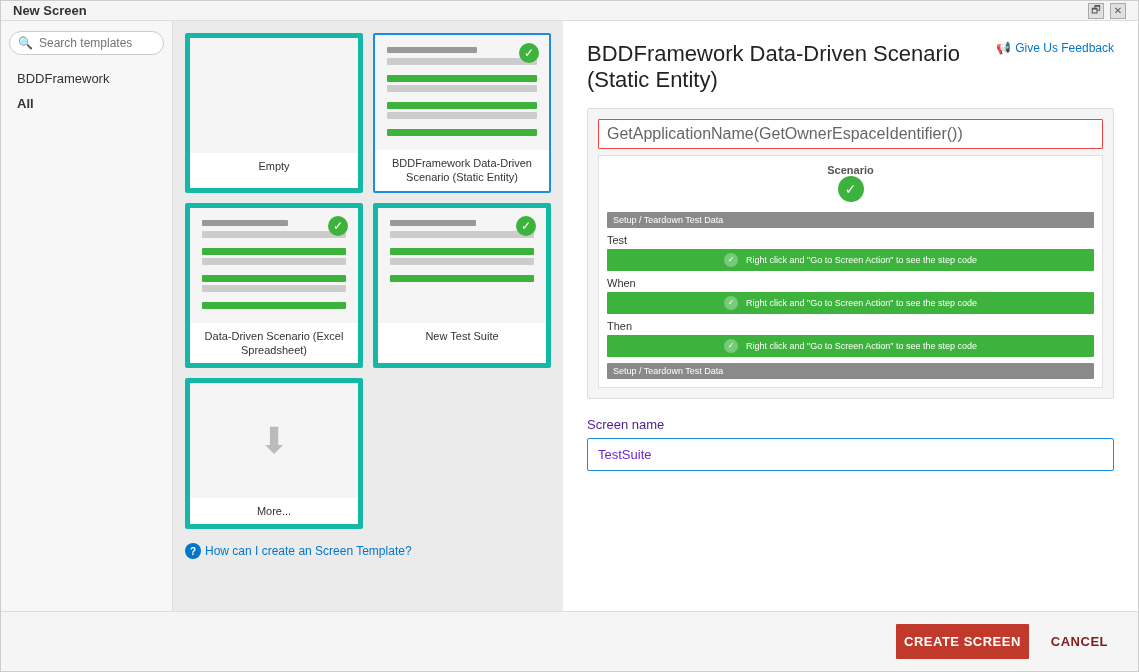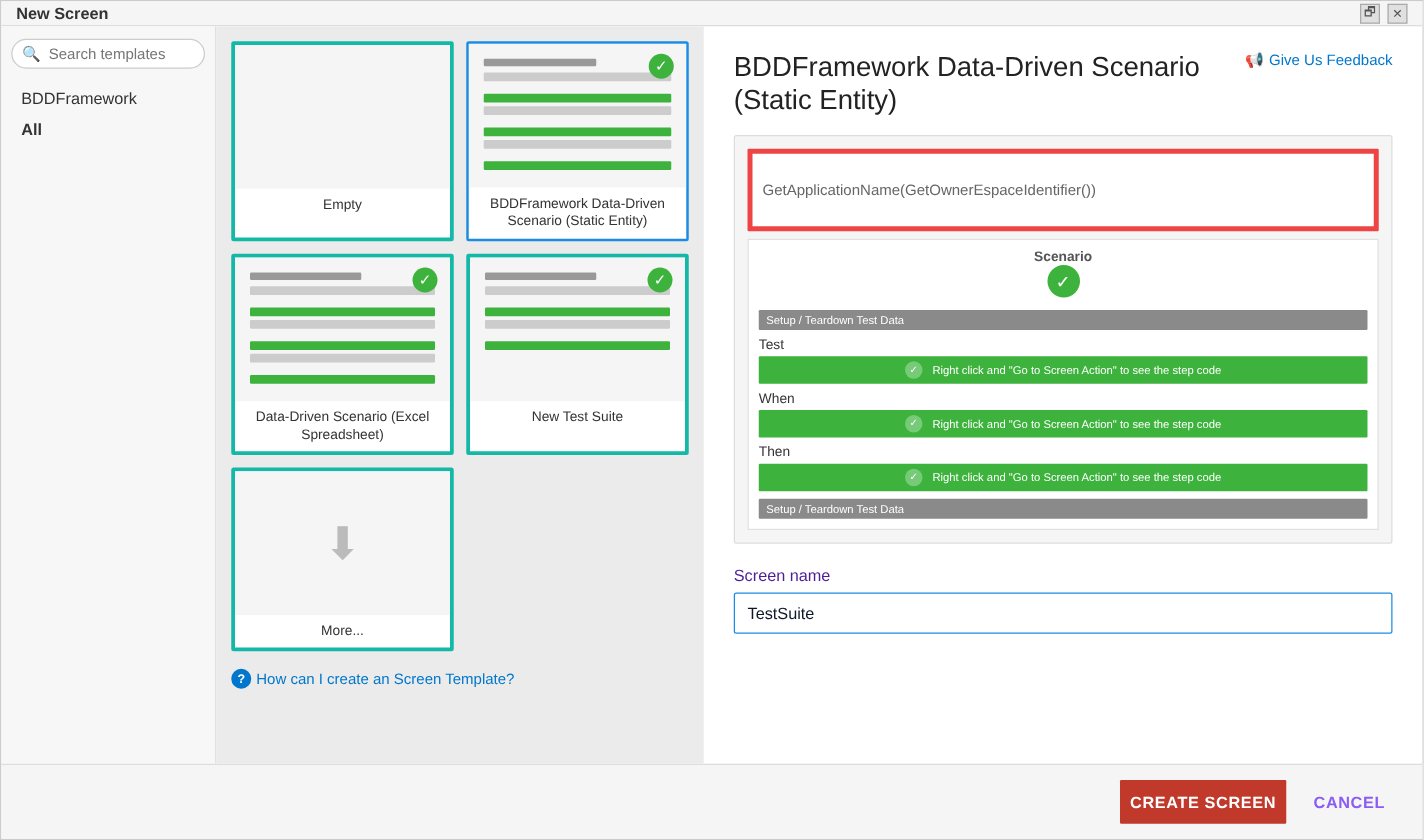--- a/index.html
+++ b/index.html
@@ -118,21 +118,21 @@
     }
 
     .template-grid {
       display: grid;
       grid-template-columns: 1fr 1fr;
       gap: 10px;
     }
 
     .template-card {
       background: #fff;
-      border: 3px solid #14b8a6;
+      border: 5px solid #14b8a6;
       border-radius: 2px;
       cursor: pointer;
       display: flex;
       flex-direction: column;
       align-items: center;
       overflow: hidden;
       transition: border-color 0.15s;
     }
     .template-card.selected { border: 2px solid #1a8ce3; }
 
@@ -250,23 +250,23 @@
       border: 1px solid #ddd;
       border-radius: 2px;
       padding: 10px;
       display: flex;
       flex-direction: column;
       gap: 6px;
     }
 
     .preview-app-bar {
       background: #fff;
-      border: 4px solid #ef4444;
-      padding: 22px 8px;
-      font-size: 12px;
+      border: 1px solid #ef4444;
+      padding: 5px 8px;
+      font-size: 16px;
       color: #666;
       border-radius: 1px;
     }
 
     .preview-scenario {
       background: #fff;
       border: 1px solid #e0e0e0;
       padding: 8px;
       display: flex;
       flex-direction: column;
@@ -357,21 +357,21 @@
     .screen-name-label {
       font-size: 13px;
       color: #4c1d95;
     }
 
     .screen-name-input {
       border: 1px solid #1a8ce3;
       border-radius: 2px;
       padding: 8px 10px;
       font-size: 13px;
-      color: #0f172a;
+      color: #6d28d9;
       outline: none;
       width: 100%;
     }
 
     
     .footer {
       background: #f5f5f5;
       border-top: 1px solid #ddd;
       padding: 10px 16px;
       display: flex;
@@ -388,21 +388,21 @@
       padding: 10px 8px;
       font-size: 13px;
       font-weight: 600;
       cursor: pointer;
       letter-spacing: 0.5px;
       border-radius: 1px;
     }
 
     .btn-cancel {
       background: transparent;
-      color: #8b5cf6;
+      color: #7f1d1d;
       border: none;
       padding: 10px 14px;
       font-size: 13px;
       font-weight: 600;
       cursor: pointer;
       letter-spacing: 0.5px;
     }
 
     
     .mini-rows {

